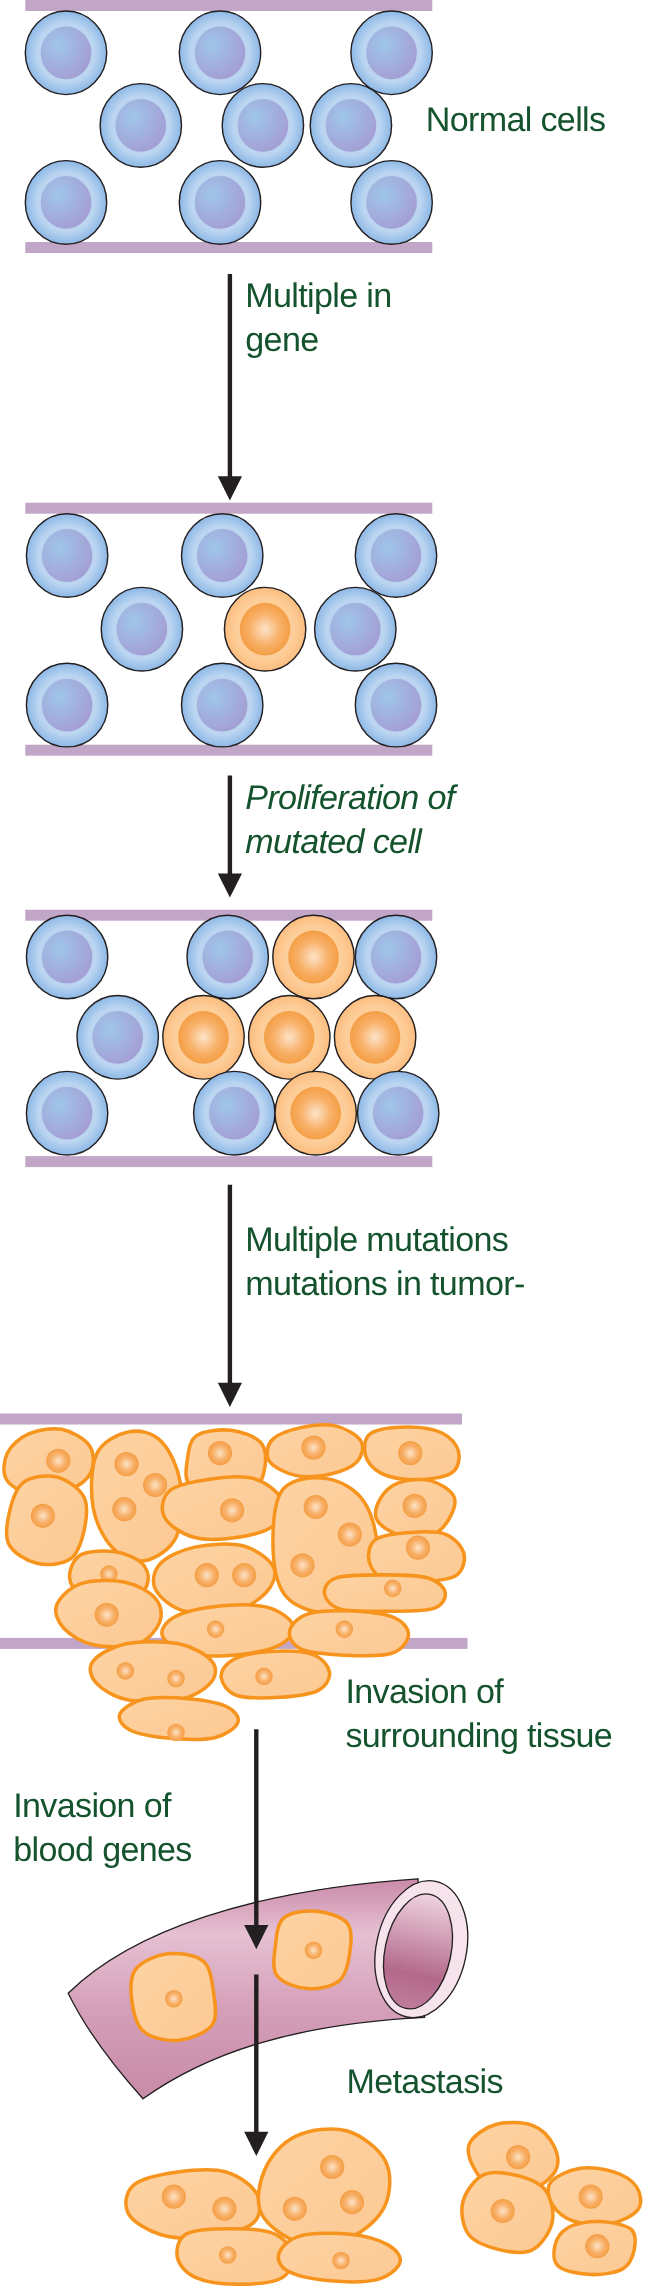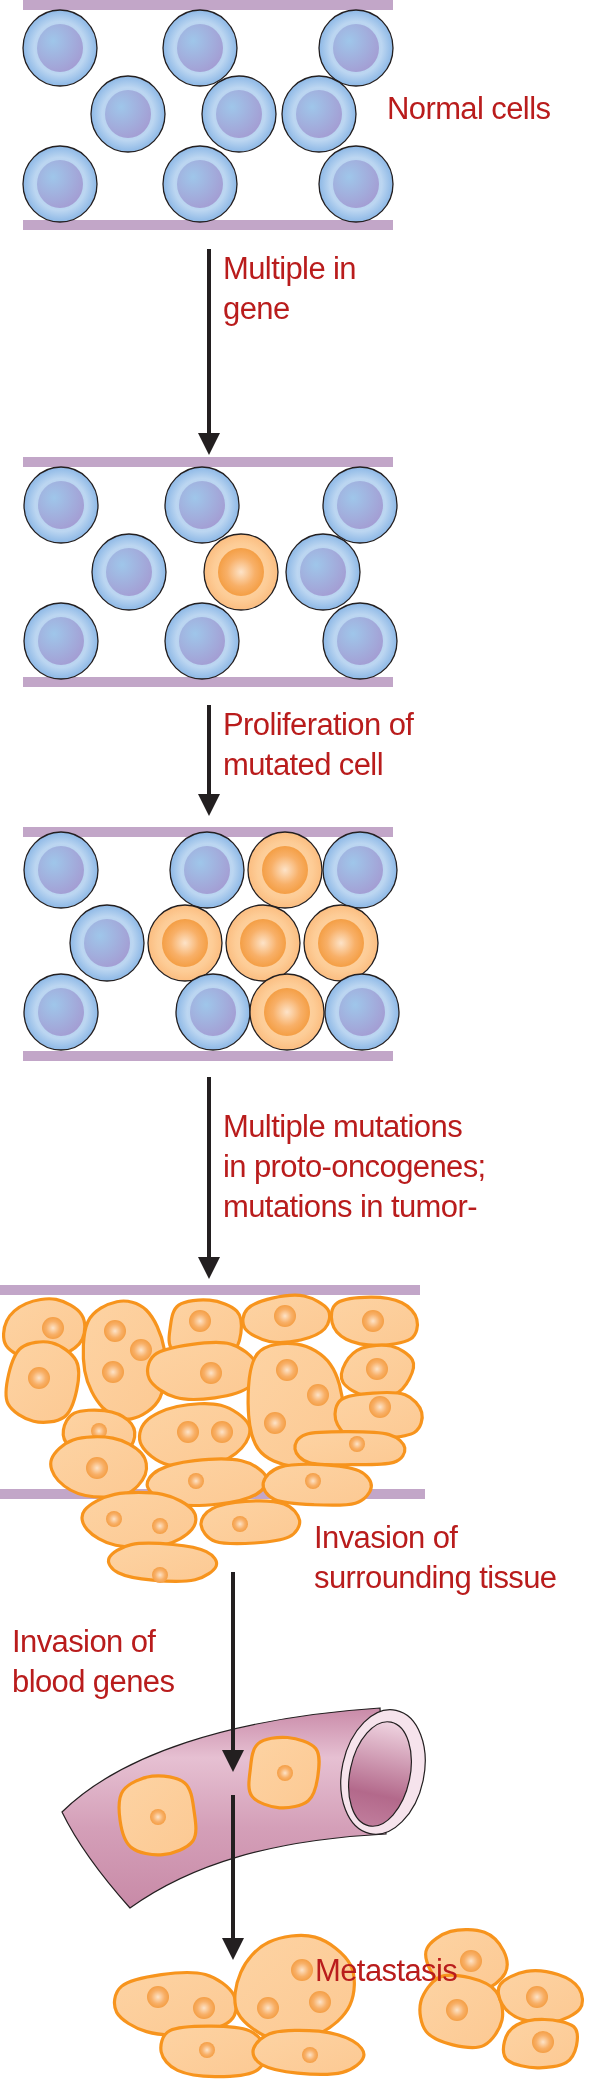--- a/index.html
+++ b/index.html
@@ -3,21 +3,21 @@
 <meta charset="utf-8">
 <style>
   html, body { margin: 0; padding: 0; background: #ffffff; }
   body { width: 610px; height: 2080px; position: relative; overflow: hidden; }
   #stage { position: absolute; left: 0; top: 0; width: 610px; height: 2080px; }
   .label {
     position: absolute;
     font-family: "Liberation Sans", sans-serif;
     font-size: 31px;
     line-height: 40px;
-    color: #b91c1c;
+    color: #14532d;
     white-space: nowrap;
     letter-spacing: -0.6px;
     margin: 0;
   }
   .label span { display: block; }
 </style>
 </head>
 <body>
 
 <svg id="stage" xmlns="http://www.w3.org/2000/svg" width="610" height="2080" viewBox="0 0 610 2080">
@@ -347,40 +347,39 @@
         <polygon points="222,1938 244,1938 233,1960" fill="#231f20"></polygon>
       </g>
     </g>
 </svg>
 
 <div class="label" style="left:223px; top:249px;">
   <span>Multiple in</span>
   <span>gene</span>
 </div>
 
-<div class="label" style="left:223px; top:705px;">
+<div class="label" style="left:223px; top:705px;font-style:italic;">
   <span>Proliferation of</span>
   <span>mutated cell</span>
 </div>
 
 <div class="label" style="left:223px; top:1075px;margin-top:32px;">
   <span>Multiple mutations</span>
-  <span>in proto-oncogenes;</span>
   <span>mutations in tumor-</span>
 </div>
 
 <div class="label" style="left:387px; top:89px;">
   <span>Normal cells</span>
 </div>
 
 <div class="label" style="left:314px; top:1518px;">
   <span>Invasion of</span>
   <span>surrounding tissue</span>
 </div>
 
 <div class="label" style="left:12px; top:1622px;">
   <span>Invasion of</span>
   <span>blood genes</span>
 </div>
 
-<div class="label" style="left:315px; top:1951px;">
+<div class="label" style="left:315px; top:1873px;">
   <span>Metastasis</span>
 </div>
 
 </body></html>

